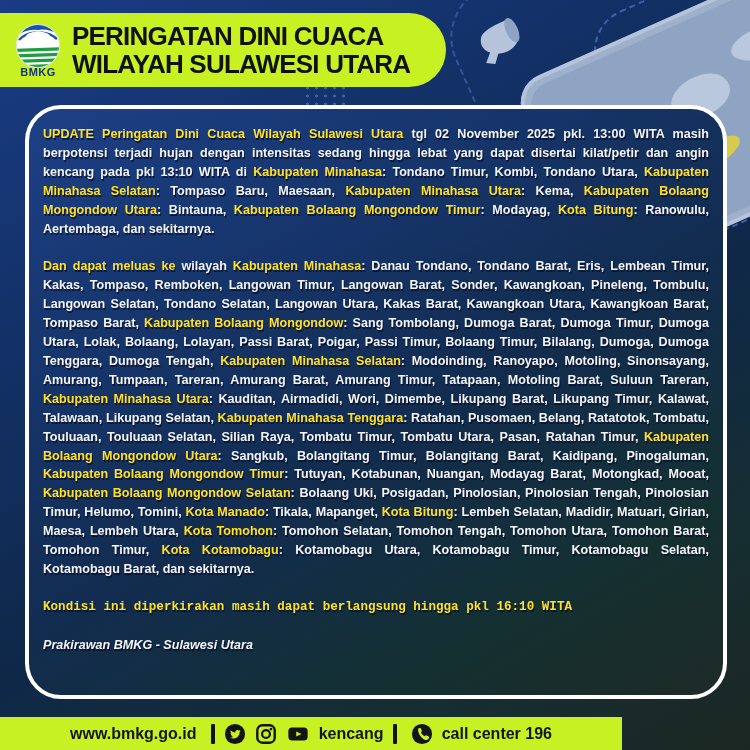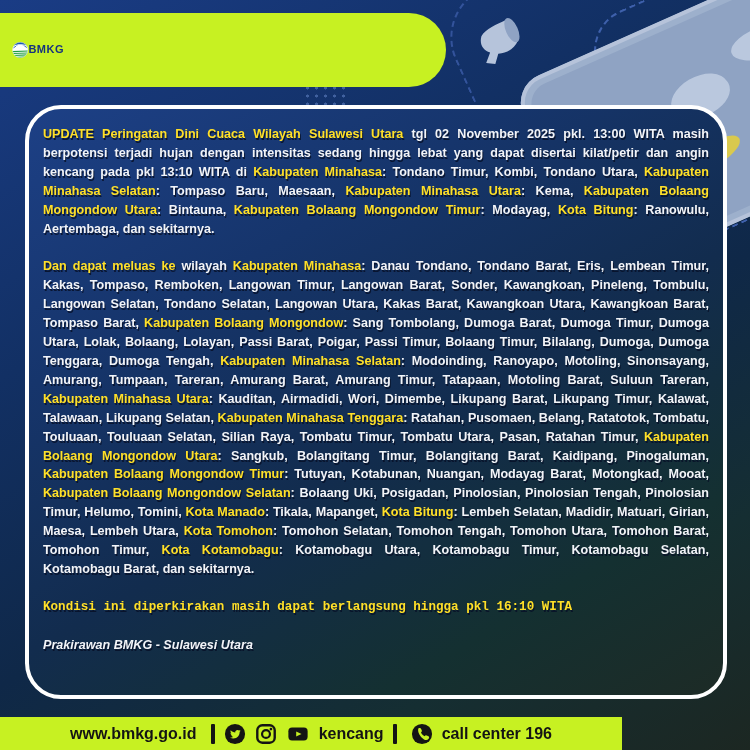--- a/index.html
+++ b/index.html
@@ -19,21 +19,21 @@
   .blob{position:absolute;background:#bac8de;}
   .b1{left:22px;top:88px;width:95px;height:48px;border-radius:60% 40% 55% 45%;transform:rotate(9deg);}
   .b2{left:128px;top:55px;width:62px;height:40px;border-radius:50% 55% 45% 55%;transform:rotate(-6deg);}
   .b3{left:205px;top:36px;width:75px;height:32px;border-radius:55% 45% 50% 50%;transform:rotate(7deg);}
   .b4{left:122px;top:122px;width:56px;height:22px;border-radius:50%;transform:rotate(-8deg);background:#d9c94e;}
   .b6{left:60px;top:150px;width:40px;height:16px;border-radius:50%;transform:rotate(12deg);}
   .megaphone{position:absolute;left:476px;top:16px;transform:rotate(-6deg);}
 
   .band{position:absolute;left:0;top:13px;width:446px;height:74px;background:#c7f122;
         border-radius:0 37px 37px 0;z-index:3;display:flex;align-items:center;padding-left:12px;box-sizing:border-box;}
-  .logo-wrap{width:52px;display:flex;flex-direction:row;align-items:center;margin-right:8px;}
+  .logo-wrap{width:52px;display:flex;flex-direction:column;align-items:center;margin-right:8px;}
   .logo-txt{color:#16337f;font-weight:bold;font-size:11px;letter-spacing:.5px;margin-top:-3px;}
   .titles{line-height:1.08;}
   .title-line{font-weight:bold;font-size:26px;color:#111;letter-spacing:-0.8px;white-space:nowrap;}
 
   .panel{position:absolute;left:25px;top:105px;width:702px;height:594px;box-sizing:border-box;
          border:4px solid #fff;border-radius:36px;z-index:2;padding:16px 14px 32px 14px;overflow:hidden;
          background:linear-gradient(150deg,#1d4086 0%,#16356c 28%,#122c4e 55%,#143031 80%,#1d2b26 100%);}
   .body-text{font-weight:bold;font-size:12.6px;line-height:18.9px;text-align:justify;
              color:#f2f4f8;text-shadow:1px 1.6px 0 rgba(7,16,40,.85);}
   .body-text p{margin:0 0 19px 0;}
@@ -88,20 +88,22 @@
         <rect x="0" y="25" width="46" height="3.2" fill="#1e9e40" transform="rotate(-2 23 26)"></rect>
         <rect x="0" y="30.5" width="46" height="3.2" fill="#1e9e40" transform="rotate(-2 23 32)"></rect>
         <rect x="0" y="36" width="46" height="3.2" fill="#1e9e40" transform="rotate(-2 23 37)"></rect>
         <rect x="0" y="41.5" width="46" height="3.2" fill="#1e9e40" transform="rotate(-2 23 43)"></rect>
       </g>
       <circle cx="23" cy="23" r="21.5" fill="none" stroke="#d8e2d0" stroke-width="1"></circle>
     </svg>
     <div class="logo-txt">BMKG</div>
   </div>
   <div class="titles">
+    <div class="title-line">PERINGATAN DINI CUACA</div>
+    <div class="title-line">WILAYAH SULAWESI UTARA</div>
   </div>
 </div>
 
 <div class="panel">
   <div class="body-text">
     <p><span class="hl">UPDATE Peringatan Dini Cuaca Wilayah Sulawesi Utara</span><span class="wt"> tgl 02 November 2025 pkl. 13:00 WITA masih berpotensi terjadi hujan dengan intensitas sedang hingga lebat yang dapat disertai kilat/petir dan angin kencang pada pkl 13:10 WITA di </span><span class="hl">Kabupaten Minahasa</span><span class="wt">: Tondano Timur, Kombi, Tondano Utara, </span><span class="hl">Kabupaten Minahasa Selatan</span><span class="wt">: Tompaso Baru, Maesaan, </span><span class="hl">Kabupaten Minahasa Utara</span><span class="wt">: Kema, </span><span class="hl">Kabupaten Bolaang Mongondow Utara</span><span class="wt">: Bintauna, </span><span class="hl">Kabupaten Bolaang Mongondow Timur</span><span class="wt">: Modayag, </span><span class="hl">Kota Bitung</span><span class="wt">: Ranowulu, Aertembaga, dan sekitarnya.</span></p>
     <p><span class="hl">Dan dapat meluas ke</span><span class="wt"> wilayah </span><span class="hl">Kabupaten Minahasa</span><span class="wt">: Danau Tondano, Tondano Barat, Eris, Lembean Timur, Kakas, Tompaso, Remboken, Langowan Timur, Langowan Barat, Sonder, Kawangkoan, Pineleng, Tombulu, Langowan Selatan, Tondano Selatan, Langowan Utara, Kakas Barat, Kawangkoan Utara, Kawangkoan Barat, Tompaso Barat, </span><span class="hl">Kabupaten Bolaang Mongondow</span><span class="wt">: Sang Tombolang, Dumoga Barat, Dumoga Timur, Dumoga Utara, Lolak, Bolaang, Lolayan, Passi Barat, Poigar, Passi Timur, Bolaang Timur, Bilalang, Dumoga, Dumoga Tenggara, Dumoga Tengah, </span><span class="hl">Kabupaten Minahasa Selatan</span><span class="wt">: Modoinding, Ranoyapo, Motoling, Sinonsayang, Amurang, Tumpaan, Tareran, Amurang Barat, Amurang Timur, Tatapaan, Motoling Barat, Suluun Tareran, </span><span class="hl">Kabupaten Minahasa Utara</span><span class="wt">: Kauditan, Airmadidi, Wori, Dimembe, Likupang Barat, Likupang Timur, Kalawat, Talawaan, Likupang Selatan, </span><span class="hl">Kabupaten Minahasa Tenggara</span><span class="wt">: Ratahan, Pusomaen, Belang, Ratatotok, Tombatu, Touluaan, Touluaan Selatan, Silian Raya, Tombatu Timur, Tombatu Utara, Pasan, Ratahan Timur, </span><span class="hl">Kabupaten Bolaang Mongondow Utara</span><span class="wt">: Sangkub, Bolangitang Timur, Bolangitang Barat, Kaidipang, Pinogaluman, </span><span class="hl">Kabupaten Bolaang Mongondow Timur</span><span class="wt">: Tutuyan, Kotabunan, Nuangan, Modayag Barat, Motongkad, Mooat, </span><span class="hl">Kabupaten Bolaang Mongondow Selatan</span><span class="wt">: Bolaang Uki, Posigadan, Pinolosian, Pinolosian Tengah, Pinolosian Timur, Helumo, Tomini, </span><span class="hl">Kota Manado</span><span class="wt">: Tikala, Mapanget, </span><span class="hl">Kota Bitung</span><span class="wt">: Lembeh Selatan, Madidir, Matuari, Girian, Maesa, Lembeh Utara, </span><span class="hl">Kota Tomohon</span><span class="wt">: Tomohon Selatan, Tomohon Tengah, Tomohon Utara, Tomohon Barat, Tomohon Timur, </span><span class="hl">Kota Kotamobagu</span><span class="wt">: Kotamobagu Utara, Kotamobagu Timur, Kotamobagu Selatan, Kotamobagu Barat, dan sekitarnya.</span></p>
     <p class="validity">Kondisi ini diperkirakan masih dapat berlangsung hingga pkl 16:10 WITA</p>
     <p class="forecaster">Prakirawan BMKG - Sulawesi Utara</p>
   </div>

